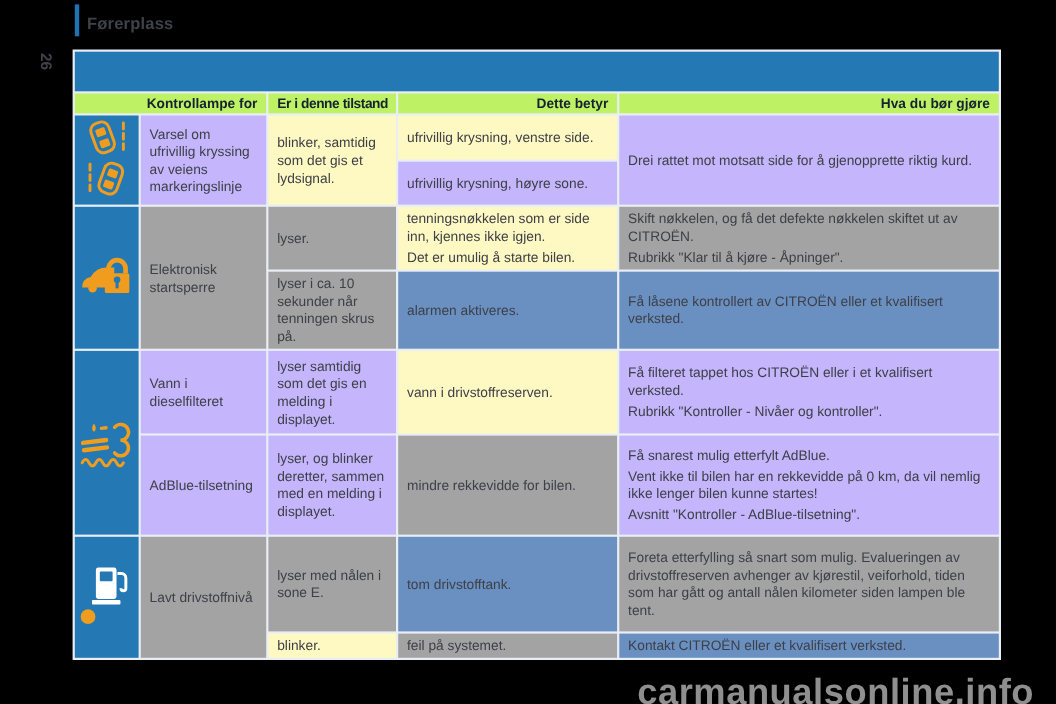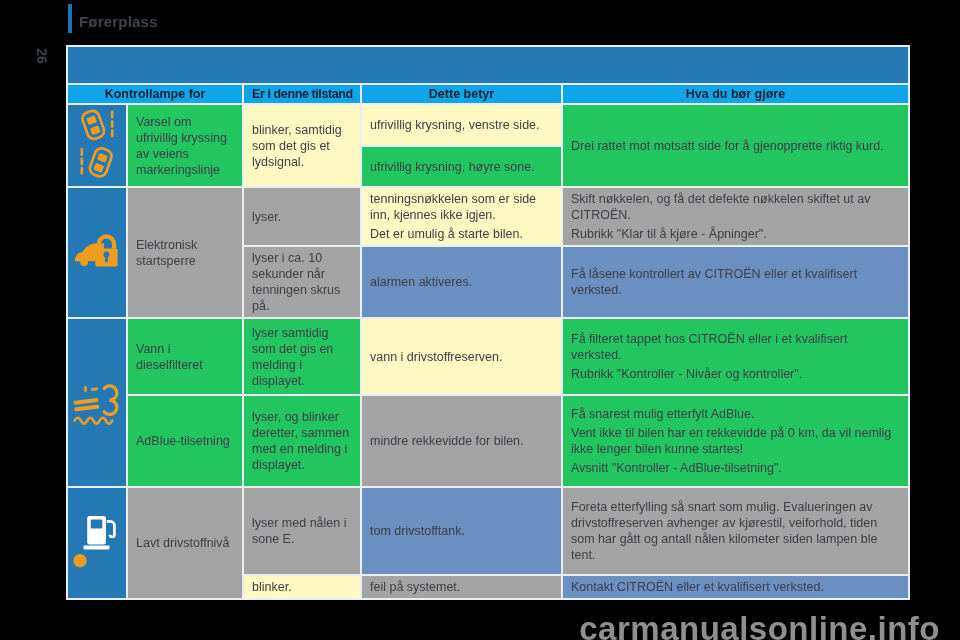--- a/index.html
+++ b/index.html
@@ -30,37 +30,37 @@
   
   table.warning-table {
     position:absolute; left:66px; top:45px;
     width:844px;
     border-collapse:separate; border-spacing:2px;
     table-layout:fixed;
     background:#e9eef5;
   }
   td, th { box-sizing:border-box; }
   th {
-    background:#0ea5e9; color:#162231;
-    font-size:12.5px; font-weight:bold; text-align:center;
+    background:#bef264; color:#162231;
+    font-size:12.5px; font-weight:bold; text-align:right;
     padding:2px 8px; vertical-align:middle;
     white-space:nowrap; overflow:hidden;
   }
   th.condensed { letter-spacing:-0.4px; }
   td {
     padding:3px 8px; vertical-align:middle;
     color:#3e4048; font-size:12.5px; line-height:1.28;
   }
   tr.band td { background:#2478b4; height:36px; padding:0; }
   td.icon-cell {
     background:#2478b4; text-align:center;
     vertical-align:middle; padding:2px;
   }
   
-  .s1 { background:#22c55e;margin-left:30px; }
+  .s1 { background:#c4b5fd;margin-left:30px; }
   .s2 { background:#fef9c3; }
   .s3 { background:#a3a3a3; }
   .s4 { background:#6a90c2; }
   .p + .p { margin-top:3px; }
   
   .watermark {
     position:absolute; right:20px; top:610px;
     color:#8f8f8f; font-size:33px; font-weight:bold;
     letter-spacing:0.5px;
   }

